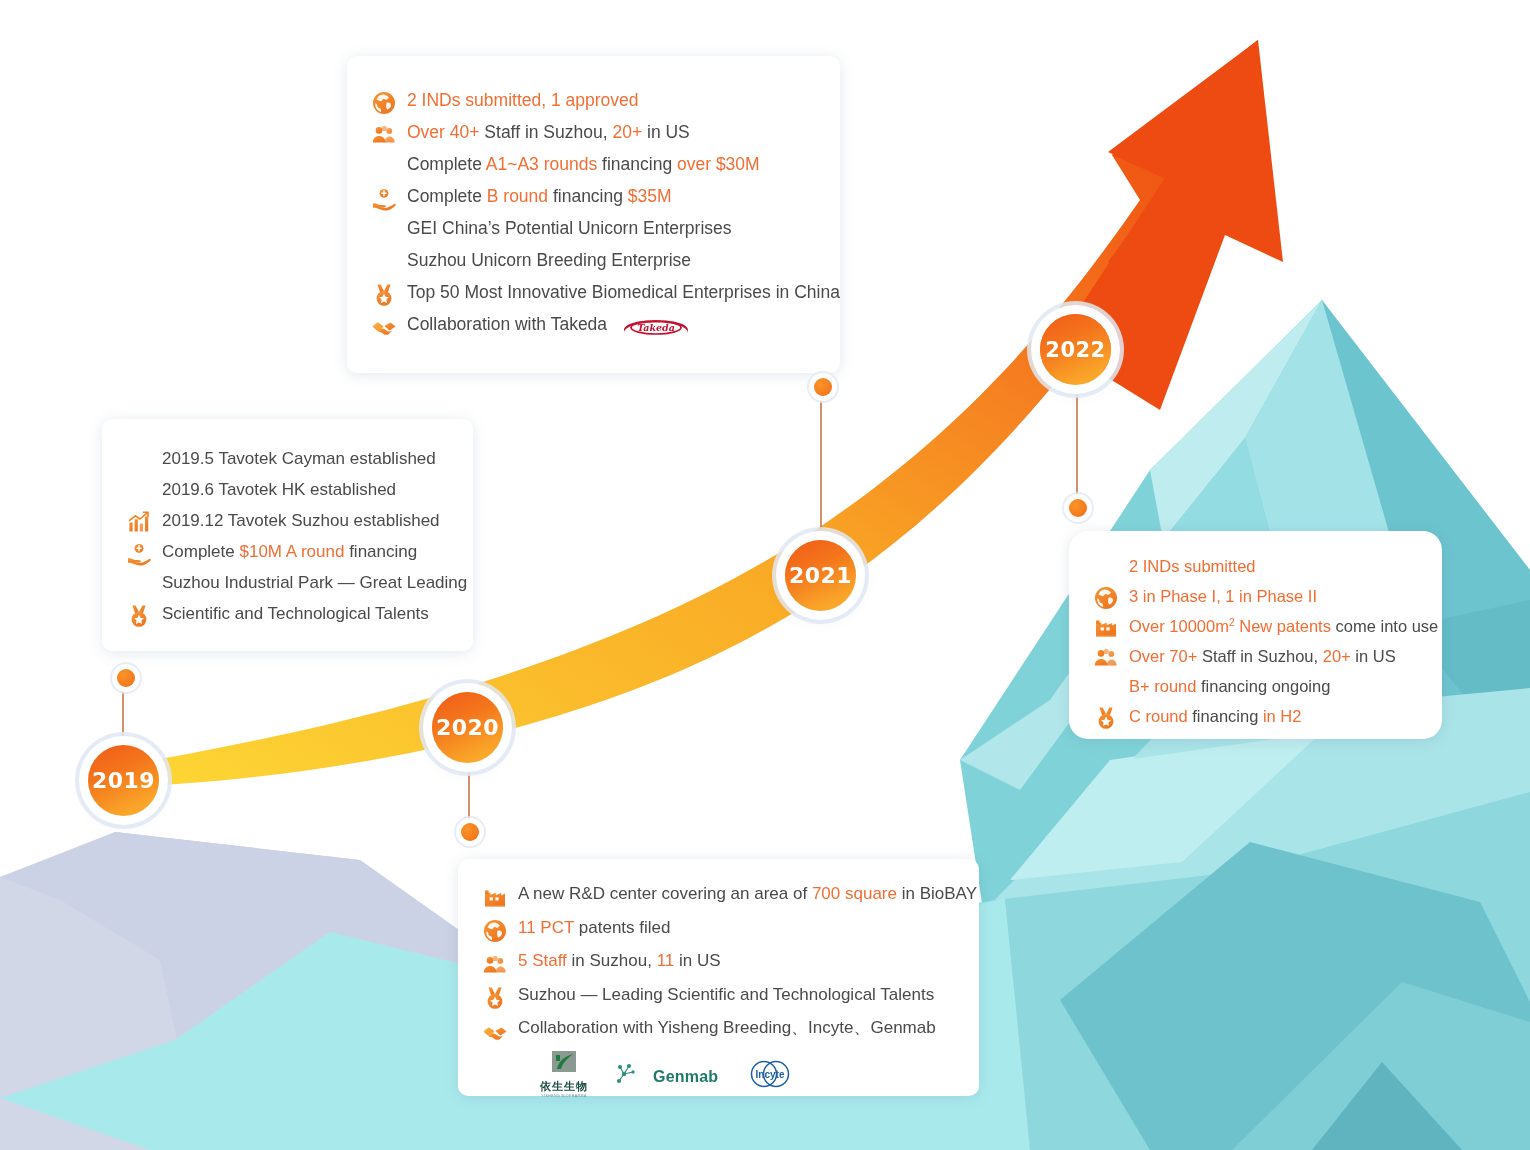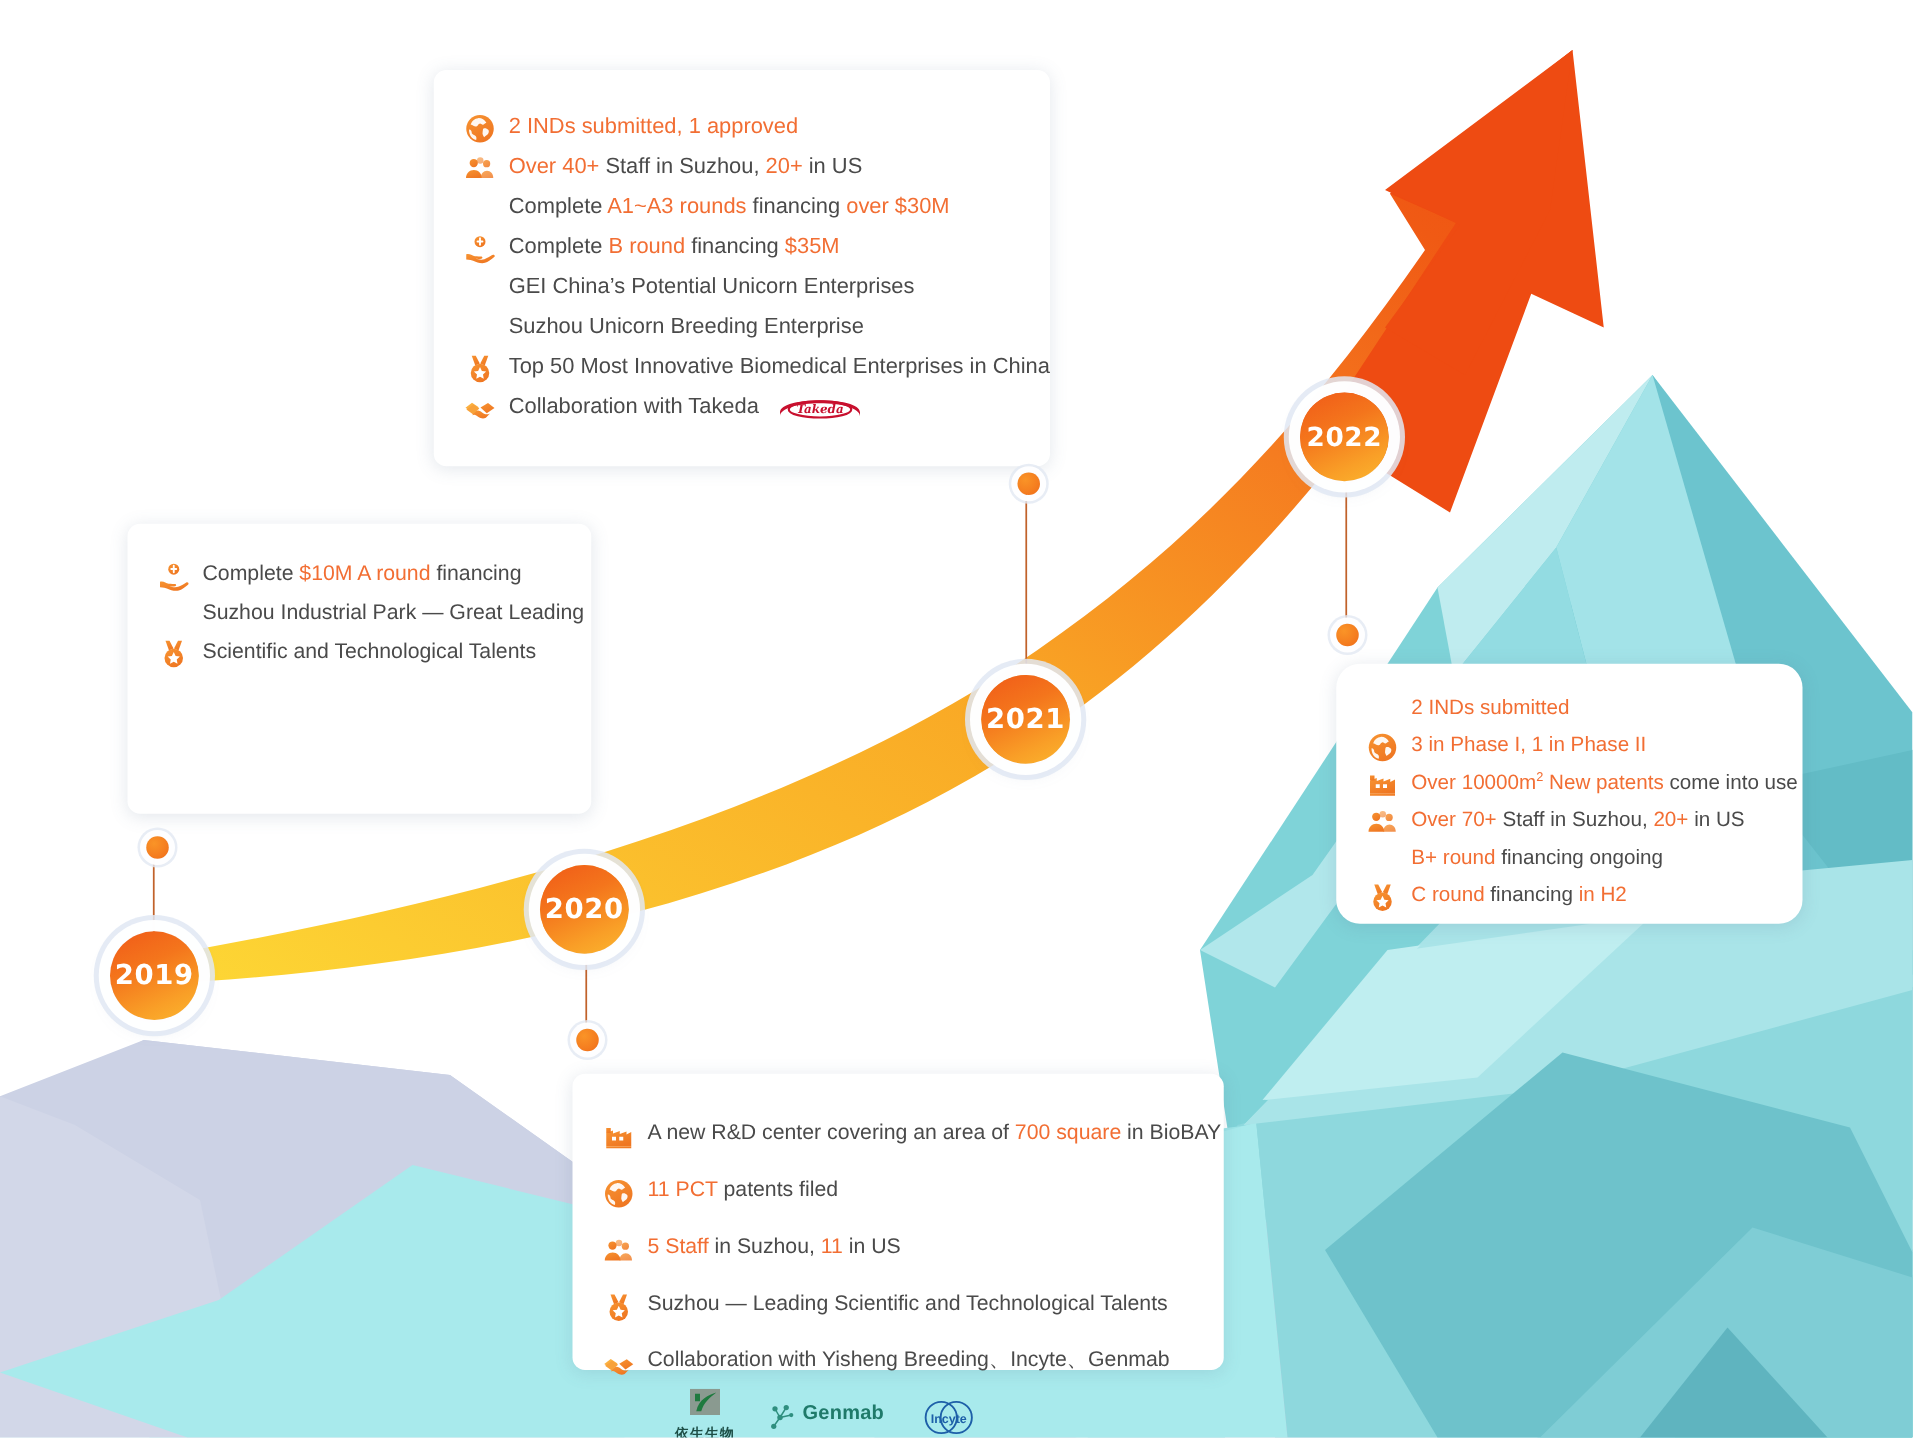--- a/index.html
+++ b/index.html
@@ -53,21 +53,21 @@
   #card-2019 .ln{font-size:17px;line-height:31px;}
   #card-2019 .rowwrap{padding-left:24px;}
 
   
   #card-2022{left:1069px;top:531px;width:373px;height:208px;padding:20px 0 0 0;border-radius:19px;}
   #card-2022 .ln{font-size:16.5px;line-height:30px;}
   #card-2022 .rowwrap{padding-left:24px;}
 
   
   #card-2020{left:458px;top:859px;width:521px;height:237px;padding:18px 0 0 0;}
-  #card-2020 .ln{font-size:17px;line-height:33.5px;margin-top:12px;}
+  #card-2020 .ln{font-size:17px;line-height:33.5px;}
   #card-2020 .rowwrap{padding-left:24px;}
 
   
   .year{
     position:absolute;z-index:14;
     border-radius:50%;
     background:linear-gradient(155deg,#f05a18 0%,#f4751c 38%,#f99f27 75%,#fbb62f 100%);
     box-shadow:0 0 0 9px rgba(255,255,255,.96), 0 0 0 13px rgba(225,232,243,.85), 0 5px 16px rgba(120,140,170,.28);
     display:flex;align-items:center;justify-content:center;
     color:#fff;
@@ -319,20 +319,30 @@
                 </svg></span></div>
           </div>
         </div>
       </div>
   </div>
 
   <div class="card" id="card-2019">
     <div class="rows rowwrap">
         <div class="row">
           <svg class="ico" viewBox="0 0 26 26">
+            <use href="#sym-chart"></use>
+          </svg>
+          <div class="lines">
+            <div class="ln"><span class="">2019.5 Tavotek Cayman established</span></div>
+            <div class="ln"><span class="">2019.6 Tavotek HK established</span></div>
+            <div class="ln"><span class="">2019.12 Tavotek Suzhou established</span></div>
+          </div>
+        </div>
+        <div class="row">
+          <svg class="ico" viewBox="0 0 26 26">
             <use href="#sym-hand"></use>
           </svg>
           <div class="lines">
             <div class="ln"><span class="">Complete </span><span class="hl">$10M A round</span><span class=""> financing</span></div>
           </div>
         </div>
         <div class="row">
           <svg class="ico" viewBox="0 0 26 26">
             <use href="#sym-medal"></use>
           </svg>
@@ -429,21 +439,21 @@
           <div class="logo-box">
             <svg width="30" height="27" viewBox="0 0 30 27">
               <rect x="3" y="0" width="24" height="21" fill="#8a9a90"></rect>
               <path d="M8 18 C10 8, 18 5, 24 3 C19 7, 14 11, 12 18 Z" fill="#1f7a3f"></path>
               <path d="M7 4 L11 4 L11 10 L7 10 Z" fill="#1f7a3f"></path>
             </svg>
             <span class="yisheng-cn">依生生物</span>
             <span class="yisheng-en">YISHENG BIOPHARMA</span>
           </div>
           <div class="logo-box">
-            <span style="display:flex;align-items:flex-start;gap:6px">
+            <span style="display:flex;align-items:flex-end;gap:17px">
               <svg width="22" height="24" viewBox="0 0 22 24">
                 <circle cx="6" cy="5" r="2.1" fill="#2f8f7f"></circle>
                 <circle cx="15" cy="4" r="2.1" fill="#2f8f7f"></circle>
                 <circle cx="19" cy="10" r="1.7" fill="#2f8f7f"></circle>
                 <circle cx="10" cy="12" r="2.2" fill="#2f8f7f"></circle>
                 <circle cx="5" cy="19" r="2.1" fill="#2f8f7f"></circle>
                 <path d="M6 5 L10 12 L15 4 M10 12 L19 10 M10 12 L5 19" stroke="#2f8f7f" stroke-width="1.2" fill="none"></path>
               </svg>
               <span class="genmab-txt">Genmab</span>
             </span>

